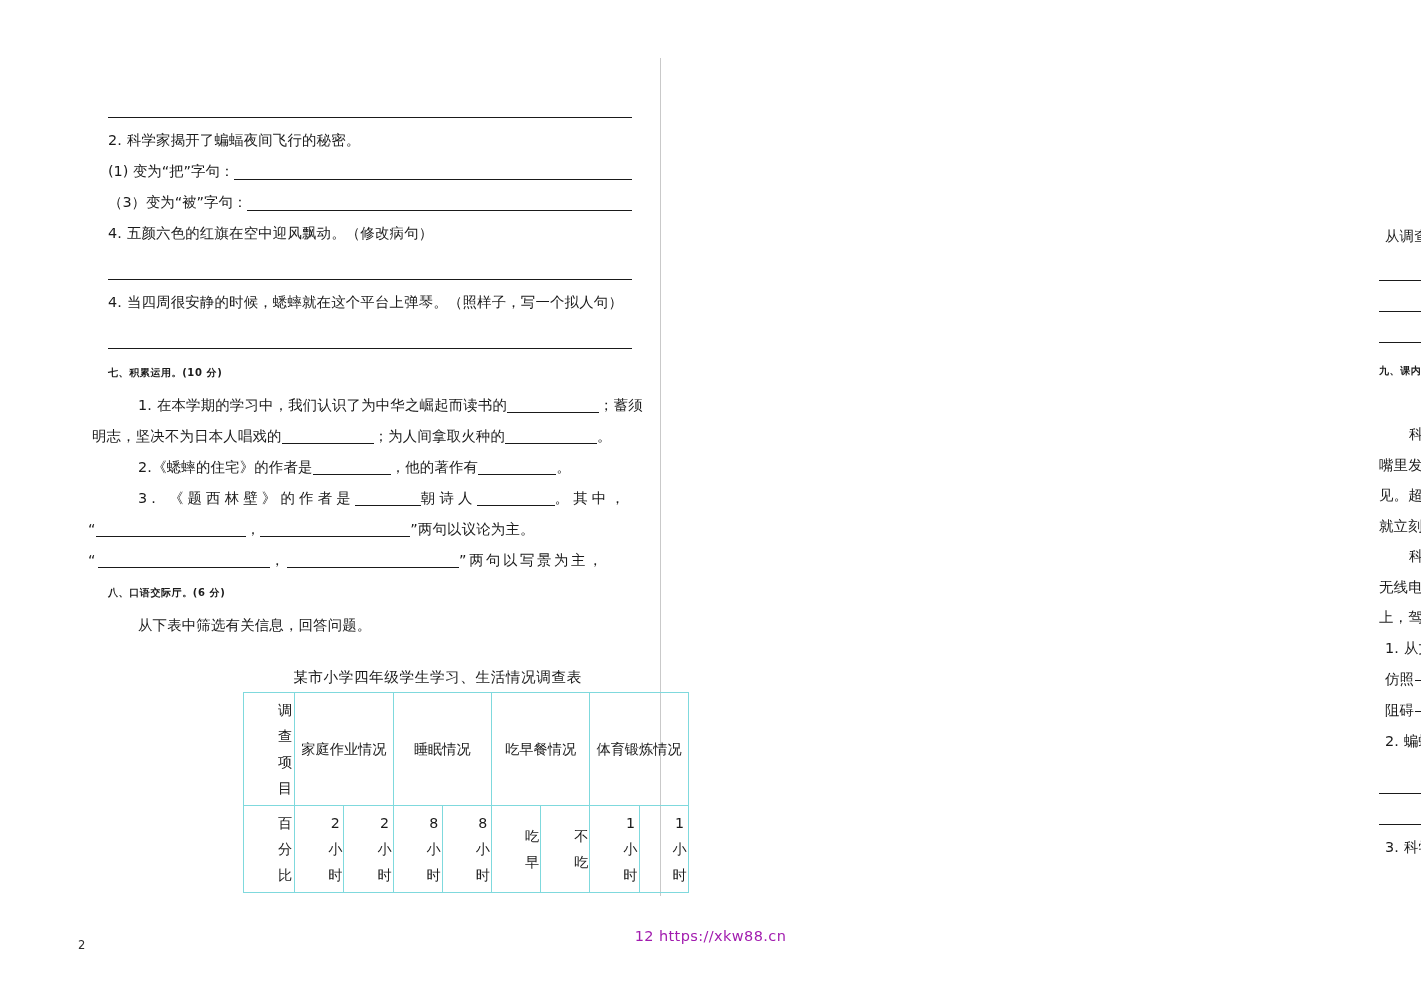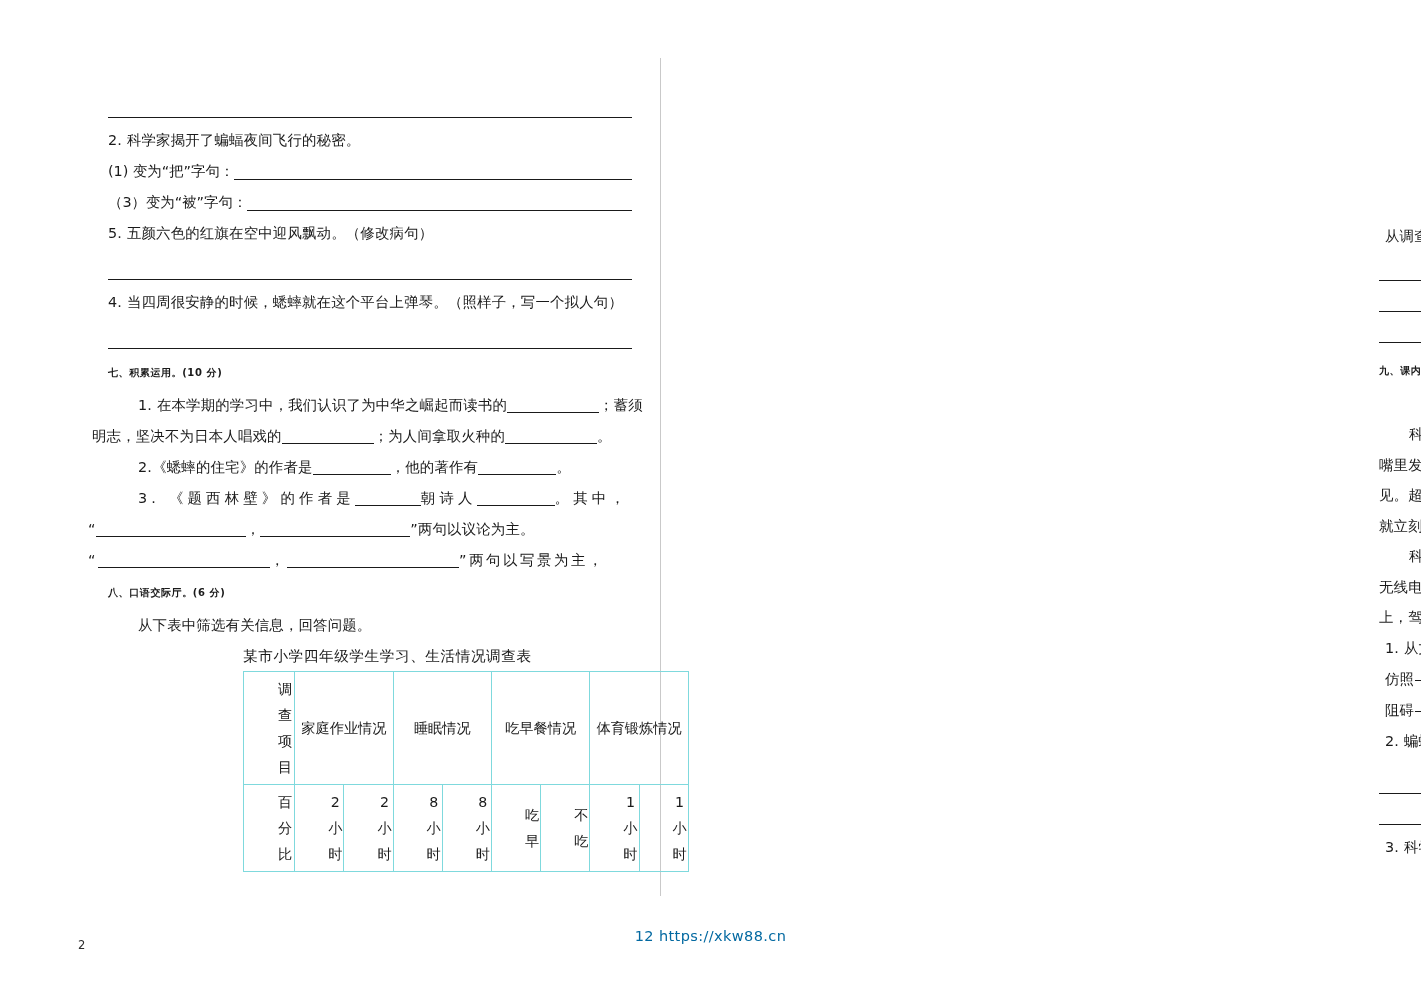--- a/index.html
+++ b/index.html
@@ -93,21 +93,23 @@
   }
 
   
   .spaced { letter-spacing: 4.2px; }
   .spaced2 { letter-spacing: 2.6px; }
 
   
   .tbl-title {
     font-size: 14.6px;
     line-height: 30px;
+    text-align: center;
     letter-spacing: .6px;
+    margin-top: 21px;
   }
   table.survey {
     border-collapse: collapse;
     font-size: 14.2px;
     table-layout: fixed;
   }
   table.survey td {
     border: 1.1px solid #7fd9dd;
     padding: 2px 1px;
     vertical-align: middle;
@@ -128,21 +130,21 @@
     position: absolute;
     left: 78px; top: 922px;
     font-size: 11.5px;
     color: #2b2b2b;
   }
   .watermark {
     position: absolute;
     left: 0; right: 0; top: 928px;
     text-align: center;
     font-size: 14.5px;
-    color: #0369a1;
+    color: #a21caf;
     letter-spacing: .4px;
   }
 </style>
 </head>
 <body>
 
 <div class="spread">
 
   <div class="gutter"></div>
 
@@ -158,21 +160,21 @@
       <div class="tail-wrap">
         <span class="lbl">(1) 变为“把”字句：</span>
         <span class="tail"></span>
       </div>
 
       <div class="tail-wrap">
         <span class="lbl">（3）变为“被”字句：</span>
         <span class="tail"></span>
       </div>
 
-      <div class="ln">5. 五颜六色的红旗在空中迎风飘动。（修改病句）</div>
+      <div class="ln">4. 五颜六色的红旗在空中迎风飘动。（修改病句）</div>
 
       <div class="rule-row" style="height:38px">
         <div class="rule"></div>
       </div>
 
       <div class="ln">4. 当四周很安静的时候，蟋蟀就在这个平台上弹琴。（照样子，写一个拟人句）</div>
 
       <div class="rule-row" style="height:38px">
         <div class="rule"></div>
       </div>

